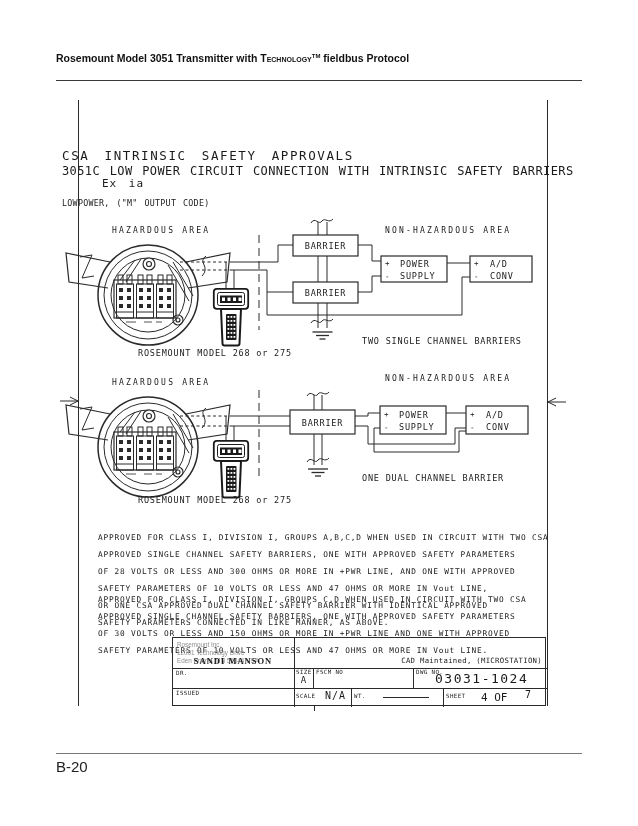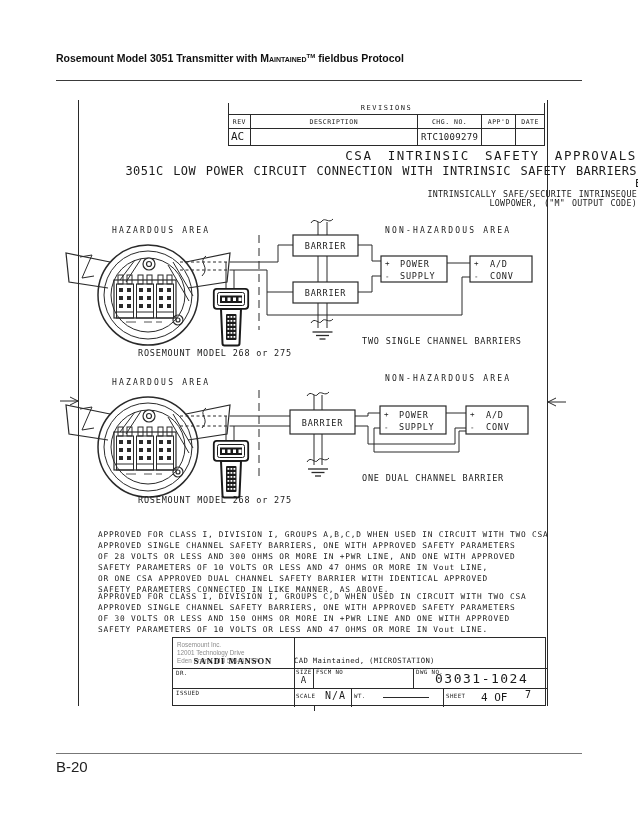--- a/index.html
+++ b/index.html
@@ -23,89 +23,69 @@
   .rev-row{display:flex;}
   .rev-cell{box-sizing:border-box;border-right:1px solid #2a2a2a;text-align:center;
             overflow:hidden;white-space:nowrap;}
   .rev-cell:last-child{border-right:none;}
   .rev-head .rev-cell{height:14px;line-height:14px;border-bottom:1px solid #2a2a2a;font-size:6.5px;letter-spacing:0.5px;}
   .rev-data .rev-cell{height:16px;line-height:16px;}
   .c1{width:22px;}.c2{width:168px;}.c3{width:65px;}.c4{width:34px;}.c5{width:28px;}
   .rev-data .c1{font-size:11px;text-align:left;padding-left:2px;}
   .rev-data .c3{font-size:9px;letter-spacing:0.3px;}
   
-  .ttl{left:74px;width:563px;text-align:right;white-space:nowrap;}
+  .ttl{left:62px;width:563px;text-align:left;white-space:nowrap;}
   .t1{top:148px;font-size:12.5px;letter-spacing:1.6px;word-spacing:6px;}
   .t2{top:164px;font-size:12px;letter-spacing:0.4px;word-spacing:2px;}
   .t3{top:177px;font-size:11px;letter-spacing:1px;word-spacing:4px;margin-left:40px;}
   .t4{top:189px;font-size:8.3px;letter-spacing:0.3px;word-spacing:1.5px;}
   .t5{top:198px;font-size:8.3px;letter-spacing:0.3px;word-spacing:1.5px;}
   
-  .note{left:98px;width:455px;font-size:7.8px;letter-spacing:0.8px;line-height:11px;
+  .note{left:98px;width:455px;font-size:7.8px;letter-spacing:0.8px;line-height:17px;
         white-space:pre-line;}
   
   .tb{left:172px;top:637px;width:374px;height:69px;border:1px solid #2a2a2a;box-sizing:border-box;}
   .tb .lab{font-size:5.8px;letter-spacing:0.4px;}
   .tb-company{left:4px;top:3px;font-family:"Liberation Sans",sans-serif;font-size:6.3px;
               line-height:8px;color:#8c8c8c;}
   .tb-drname{left:0;top:18px;width:120px;text-align:center;font-family:"Liberation Serif",serif;
              font-weight:bold;font-size:8.5px;letter-spacing:1px;}
-  .tb-cad{left:121px;top:18px;width:248px;font-size:7.3px;letter-spacing:0.3px;}
+  .tb-cad{left:121px;top:18px;width:248px;text-align:right;font-size:7.3px;letter-spacing:0.3px;}
   .tb-dwgval{left:262px;top:33px;font-size:13px;letter-spacing:1.5px;}
   .tb-sizeval{left:121px;top:37px;width:19px;text-align:center;font-size:9px;}
   .tb-scaleval{left:152px;top:52px;font-size:10px;letter-spacing:1px;}
   .tb-sheetval{left:308px;top:53px;font-size:11px;}
   .tb-sheettot{left:352px;top:51px;font-size:10px;}
   
   svg text{font-family:"DejaVu Sans Mono",monospace;fill:#1a1a1a;}
   .dlabel{font-size:8px;letter-spacing:2.2px;}
   .dcaption{font-size:8.5px;letter-spacing:0.8px;}
   .boxtext{font-size:8.5px;letter-spacing:0.8px;}
   .pmsign{font-size:7.5px;}
   
   .pageno{left:56px;top:758px;font-family:Liberation Sans, sans-serif;font-size:15px;color:#222;}
 </style>
 </head>
 <body>
 
 <div class="page">
 
   <div class="abs hdr">
-    <span>Rosemount Model 3051 Transmitter with </span><span class="sc">Maintained</span><sup>TM</sup><span> fieldbus Protocol</span>
+    <span>Rosemount Model 3051 Transmitter with </span><span class="sc">Technology</span><sup>TM</sup><span> fieldbus Protocol</span>
   </div>
   <div class="abs rule" style="left:56px;top:80px;width:526px;"></div>
 
   <div class="abs vline" style="left:78px;top:100px;width:1px;height:606px;"></div>
   <div class="abs vline" style="left:547px;top:100px;width:1px;height:606px;"></div>
   <div class="abs tick" style="left:314px;top:706px;width:1px;height:5px;"></div>
 
-  <div class="abs rev cad">
-    <div class="rev-title">REVISIONS</div>
-    <div class="rev-grid">
-      <div class="rev-row rev-head">
-        <div class="rev-cell c1">REV</div>
-        <div class="rev-cell c2">DESCRIPTION</div>
-        <div class="rev-cell c3">CHG. NO.</div>
-        <div class="rev-cell c4">APP'D</div>
-        <div class="rev-cell c5">DATE</div>
-      </div>
-      <div class="rev-row rev-data">
-        <div class="rev-cell c1">AC</div>
-        <div class="rev-cell c2"></div>
-        <div class="rev-cell c3">RTC1009279</div>
-        <div class="rev-cell c4"></div>
-        <div class="rev-cell c5"></div>
-      </div>
-    </div>
-  </div>
 
   <div class="abs ttl t1 cad">CSA INTRINSIC SAFETY APPROVALS</div>
   <div class="abs ttl t2 cad">3051C LOW POWER CIRCUIT CONNECTION WITH INTRINSIC SAFETY BARRIERS</div>
   <div class="abs ttl t3 cad">Ex ia</div>
-  <div class="abs ttl t4 cad">INTRINSICALLY SAFE/SECURITE INTRINSEQUE</div>
   <div class="abs ttl t5 cad">LOWPOWER, ("M" OUTPUT CODE)</div>
 
   <svg class="abs" style="left:50px;top:215px;" width="538" height="300" viewBox="0 0 538 300">
     <defs>
       <g id="tmod" stroke="#2a2a2a" fill="none" stroke-width="1">
         <rect x="-8.5" y="-14" width="17" height="34"></rect>
         <rect x="-7" y="-23" width="5" height="9"></rect>
         <rect x="2" y="-23" width="5" height="9"></rect>
         <rect x="-6" y="-10" width="4" height="4" fill="#2a2a2a" stroke="none"></rect>
         <rect x="2" y="-10" width="4" height="4" fill="#2a2a2a" stroke="none"></rect>

